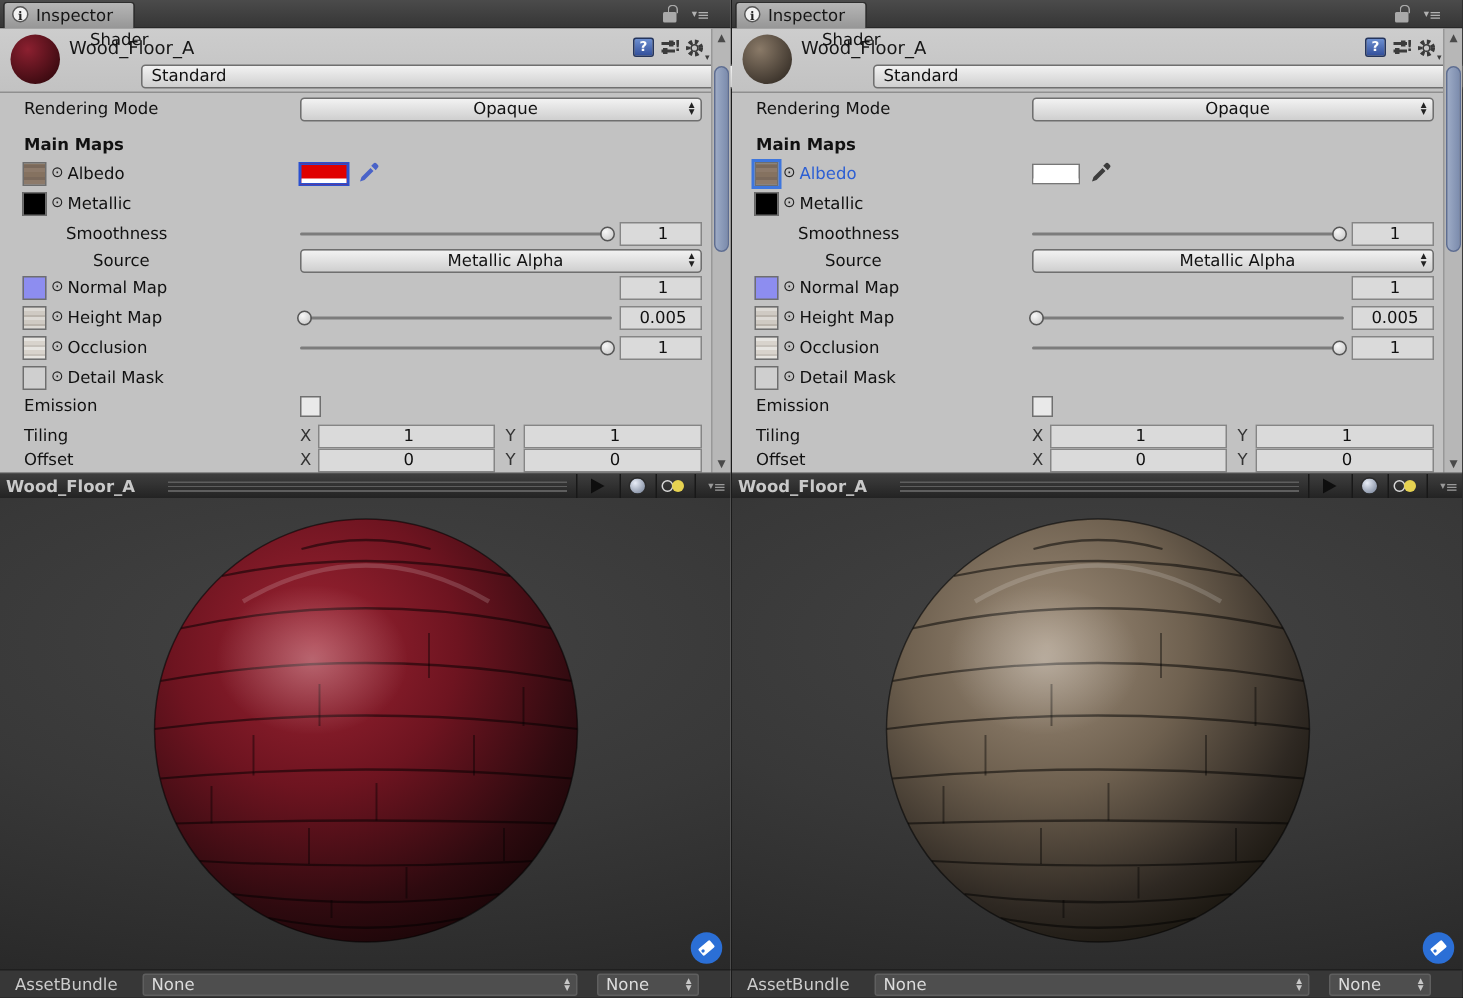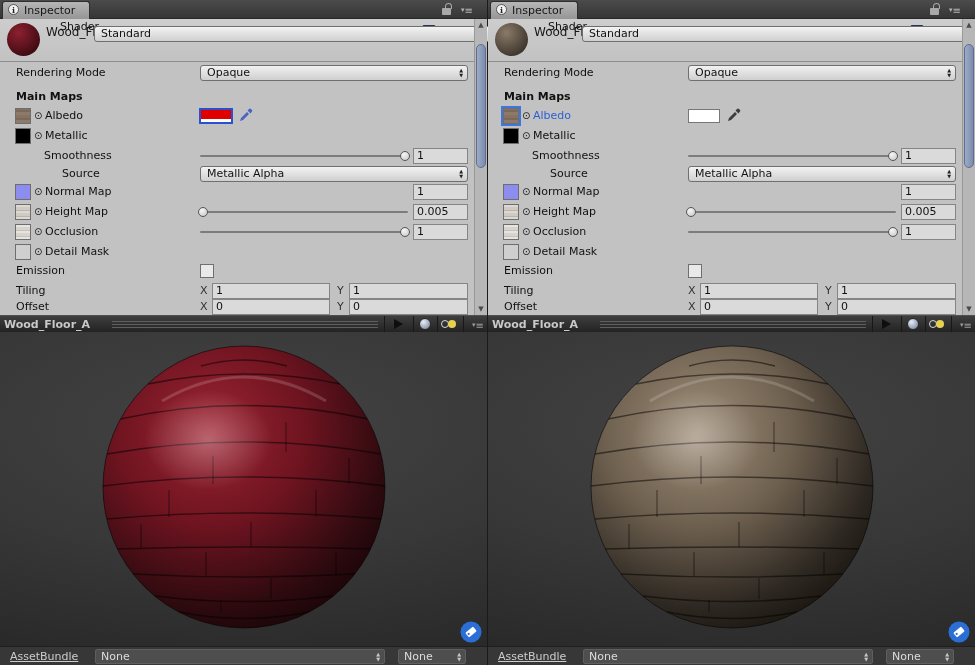--- a/index.html
+++ b/index.html
@@ -29,35 +29,35 @@
   .mat-thumb{position:absolute;left:7px;top:4px;width:33px;height:33px;border-radius:50%;}
   .mat-title{position:absolute;left:46px;top:6px;font-size:12px;color:#161616;}
   .shader-label{position:absolute;left:60px;top:25px;}
   .dd{position:absolute;height:16px;background:linear-gradient(#f2f2f2,#cfcfcf);
       border:1px solid #6f6f6f;border-radius:3px;box-sizing:border-box;
       line-height:14px;padding-left:6px;overflow:hidden;white-space:nowrap;}
   .dd-caret::after{content:"▼";position:absolute;right:5px;top:4px;font-size:6px;color:#333;}
   .dd-ud{position:absolute;right:4px;top:2px;color:#222;}
   .dd-ud::before{content:"▲";display:block;font-size:5px;line-height:5px;}
   .dd-ud::after{content:"▼";display:block;font-size:5px;line-height:5px;}
-  .shader-dd{left:94px;top:7px;width:442px;}
+  .shader-dd{left:94px;top:24px;width:442px;}
   .hdr-ic{position:absolute;top:6px;}
   .help-icon{left:422px;width:14px;height:13px;background:linear-gradient(#6d8fd0,#33509c);
              border:1px solid #25355c;border-radius:2px;color:#fff;text-align:center;
              line-height:12px;font-size:9px;font-weight:bold;box-sizing:border-box;}
   .preset-icon{left:441px;width:13px;height:13px;}
   .preset-icon .bar{position:absolute;left:0;width:9px;height:2px;background:#3c3c3c;}
   .preset-icon .bar.b1{top:3px}.preset-icon .bar.b2{top:8px}
   .preset-icon .knob{position:absolute;width:3px;height:4px;background:#3c3c3c;}
   .preset-icon .knob.k1{left:5px;top:2px}.preset-icon .knob.k2{left:1px;top:7px}
   .preset-icon .bang{position:absolute;right:0;top:0;font-size:10px;font-weight:bold;color:#3c3c3c;line-height:13px;}
   .gear-icon{left:456px;width:16px;height:14px;}
   .gear-icon::after{content:"▾";position:absolute;right:-1px;bottom:-3px;font-size:6px;color:#3c3c3c;}
   
-  .row{position:absolute;left:0;right:13px;height:16px;}
+  .row{position:absolute;left:0;right:13px;height:16px;text-align:center;}
   .lab{position:absolute;top:1px;white-space:nowrap;}
   .bold{font-weight:bold;}
   .thumb{position:absolute;left:15px;top:0;width:16px;height:16px;border:1px solid #6e6e6e;box-sizing:border-box;}
   .thumb-sel{outline:2px solid #3e76dd;}
   .t-wood{background:repeating-linear-gradient(0deg,#8d7a6a 0 3px,#7a695b 3px 5px,#857260 5px 8px);}
   .t-black{background:#000;}
   .t-normal{background:#8d8df0;}
   .t-height{background:repeating-linear-gradient(0deg,#dcd9d4 0 2px,#bab4ac 2px 3px,#cfcac3 3px 6px);}
   .t-occl{background:repeating-linear-gradient(0deg,#e6e4e0 0 2px,#c6c1ba 2px 3px,#d8d3cc 3px 6px);}
   .t-empty{background:#cfcfcf;}
@@ -104,21 +104,21 @@
   .pv-menu{left:463px;width:24px;}
   .pv-menu .icon-menu{right:4px;top:4px;color:#9a9a9a;}
   
   .preview{position:absolute;left:0;right:0;top:332px;height:314px;overflow:hidden;
            background:radial-gradient(ellipse 140% 90% at 50% 30%,#434343 0%,#383838 45%,#242424 100%);}
   .sphere{position:absolute;left:50%;margin-left:-144px;top:11px;}
   .tag-btn{position:absolute;right:5px;bottom:3px;width:22px;height:22px;}
   
   .ab-bar{position:absolute;left:0;right:0;top:646px;height:19px;background:#373737;
           border-top:1px solid #1f1f1f;box-sizing:border-box;}
-  .ab-label{position:absolute;left:10px;top:3px;color:#cccccc;text-decoration:underline;}
+  .ab-label{position:absolute;left:10px;top:3px;color:#cccccc;}
   .ab-dd{position:absolute;top:2px;height:15px;background:#4e4e4e;border:1px solid #5f5f5f;
          border-radius:2px;box-sizing:border-box;color:#dcdcdc;line-height:13px;padding-left:5px;}
   .ab-dd .dd-ud{color:#c8c8c8;top:2px;}
   .ab-dd1{left:95px;width:290px;} .ab-dd2{left:398px;width:68px;}
 </style>
 </head>
 <body>
 
 <div id="stage">
 

